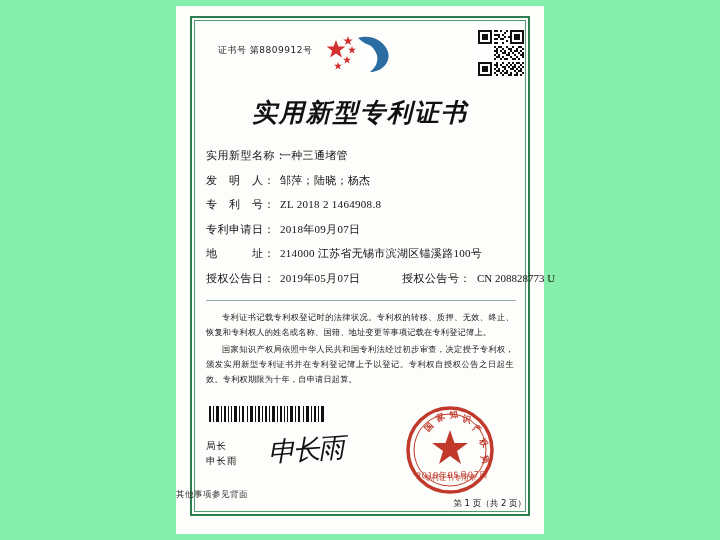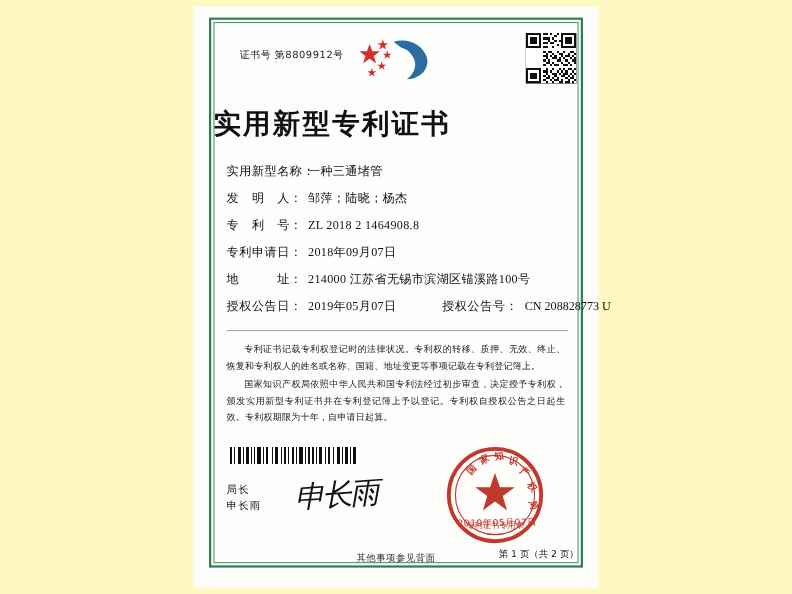--- a/index.html
+++ b/index.html
@@ -10,21 +10,21 @@
   body {
     width: 720px;
     height: 540px;
     overflow: hidden;
     font-family: "Liberation Sans", sans-serif;
   }
   #page {
     position: relative;
     width: 720px;
     height: 540px;
-    background: #fef9c3;
+    background: #86efac;
   }
   
   .sheet {
     position: absolute;
     left: 176px;
     top: 6px;
     width: 368px;
     height: 528px;
     background: #fdfdfb;
     box-sizing: border-box;
@@ -77,26 +77,27 @@
     top: 30px;
     width: 76px;
     height: 50px;
   }
   
   .title {
     position: absolute;
     left: 194px;
     top: 96px;
     width: 332px;
-    text-align: left;
+    text-align: center;
     font-size: 25px;
     font-weight: bold;
     letter-spacing: 2px;
     color: #111;
     font-family: "DejaVu Sans", sans-serif;
+    font-style: italic;
   }
   
   .fields {
     position: absolute;
     left: 206px;
     top: 148px;
     width: 310px;
   }
   .row {
     display: flex;
@@ -215,23 +216,23 @@
     top: 498px;
     width: 332px;
     text-align: right;
     font-size: 8.5px;
     color: #111;
     font-family: "DejaVu Sans", sans-serif;
   }
   .footer-note {
     position: absolute;
     left: 176px;
-    top: 502px;
+    top: 489px;
     width: 368px;
-    text-align: center;
+    text-align: left;
     font-size: 8.5px;
     color: #333;
     font-family: "DejaVu Sans", sans-serif;
     letter-spacing: 0.5px;
   }
 </style>
 </head>
 <body>
 
 <div id="page">

